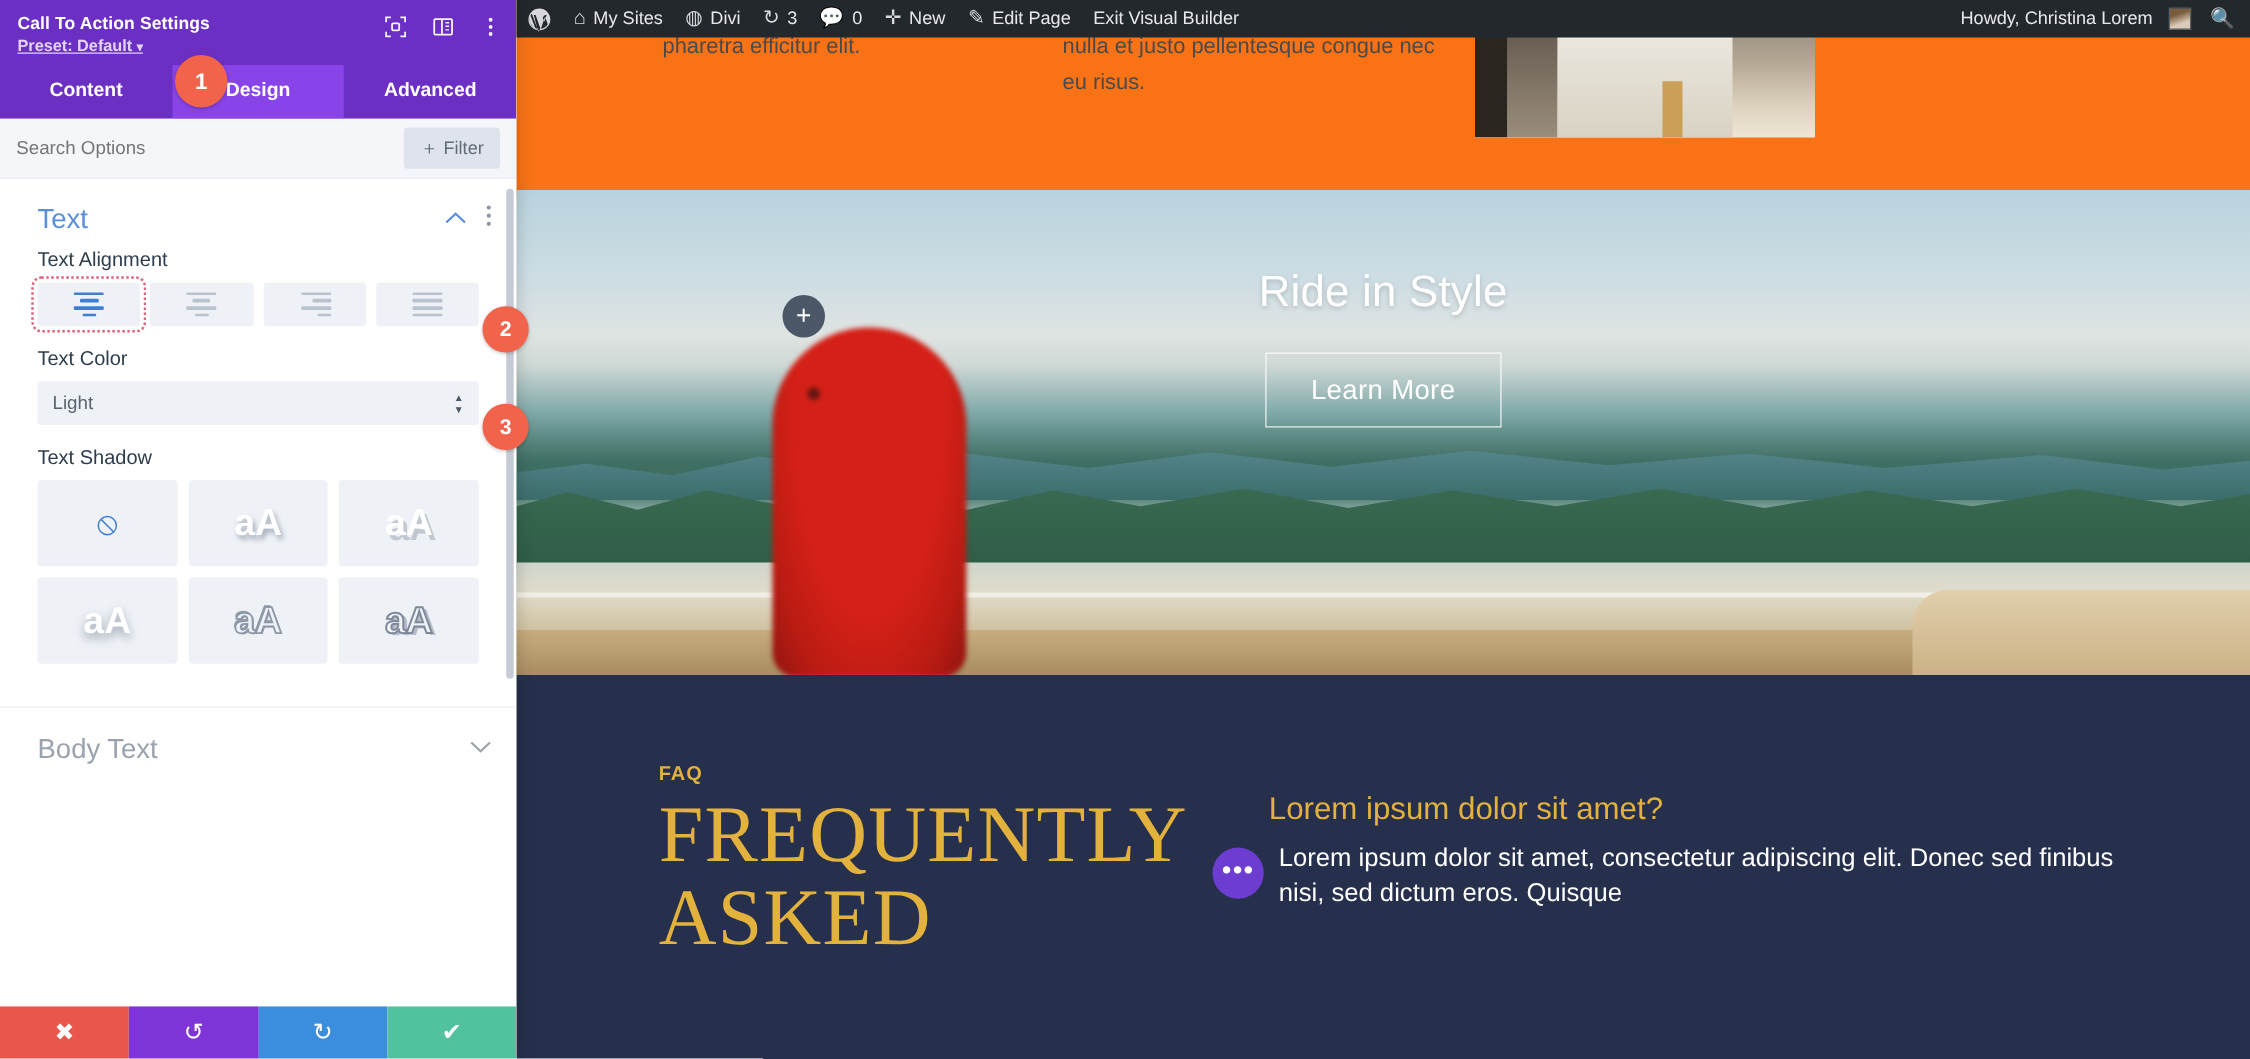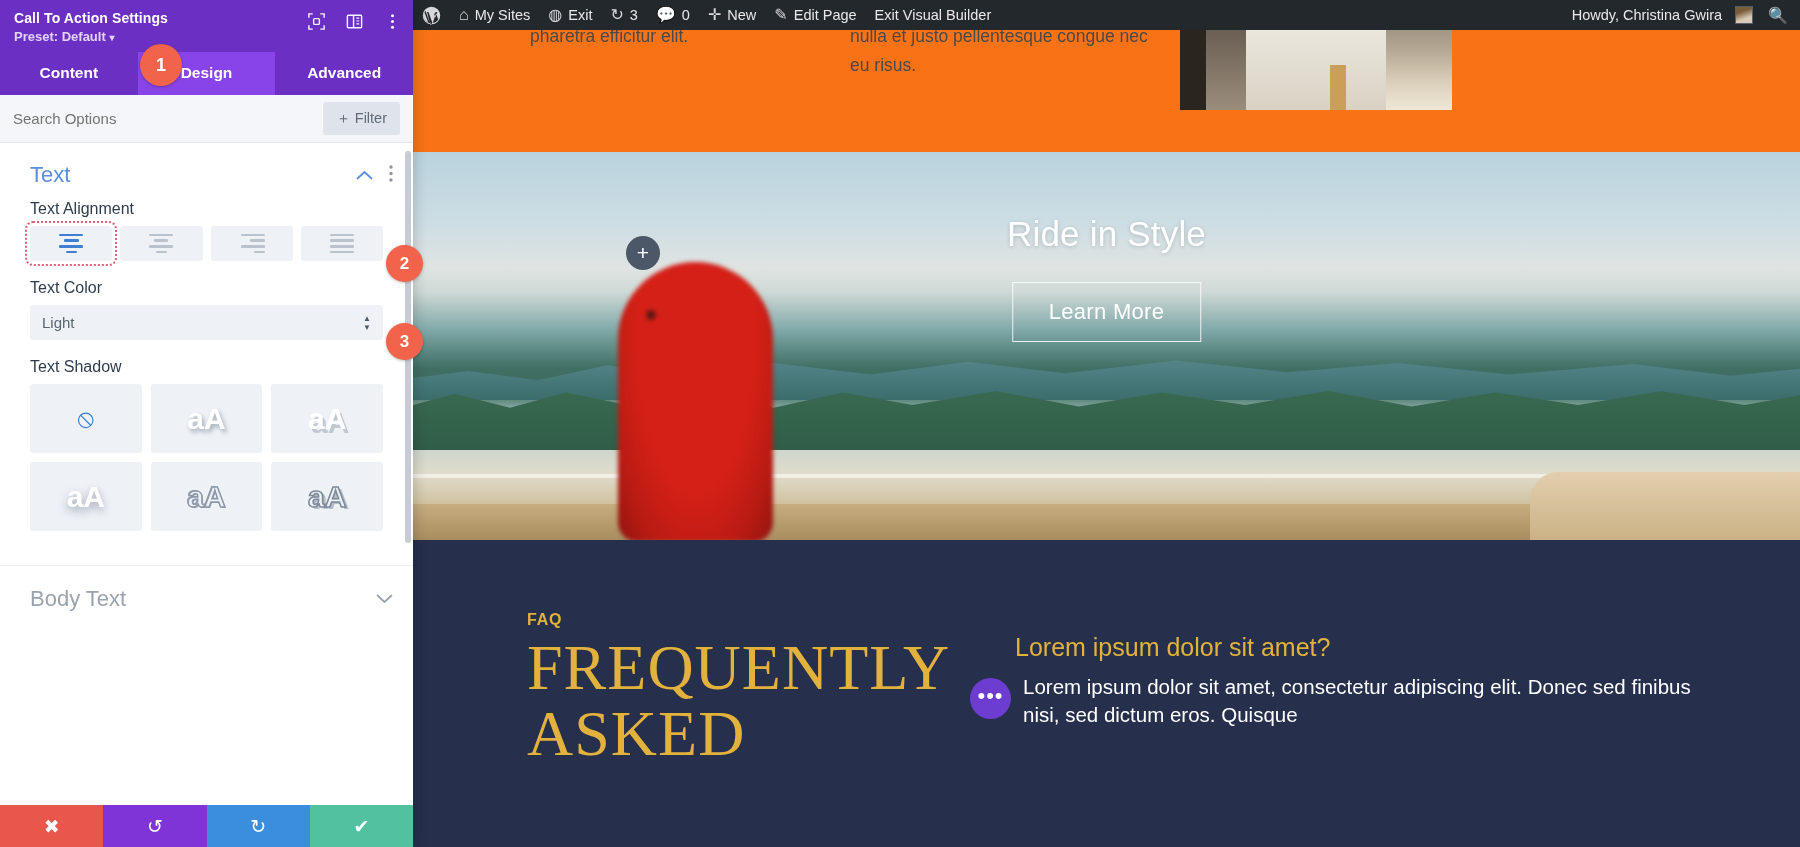--- a/index.html
+++ b/index.html
@@ -173,21 +173,21 @@
   #panel {
     position: absolute; left: 0; top: 0; width: 413px; height: 847px;
     background: #fff; box-shadow: 0 0 14px rgba(0,0,0,.22);
     display: flex; flex-direction: column; overflow: hidden;
   }
   .p-header {
     background: #6b2fc4; color: #fff; padding: 10px 14px 8px 14px;
     position: relative; flex: 0 0 auto;
   }
   .p-title { font-size: 14px; font-weight: 700; letter-spacing: .1px; }
-  .p-preset { font-size: 13px; margin-top: 3px; color: #e3d3f8; font-weight: 700; }
+  .p-preset { font-size: 13px; margin-top: 3px; color: #e3d3f8; font-weight: 700; text-decoration: underline; }
   .p-preset .caret { font-size: 10px; }
   .p-hdr-icons {
     position: absolute; right: 11px; top: 12px;
     display: flex; align-items: center; gap: 19px; color: #fff;
   }
   .hicon { width: 19px; height: 19px; opacity: .95; cursor: pointer; }
   .p-tabs { display: flex; background: #6b2fc4; flex: 0 0 auto; }
   .p-tab {
     flex: 1; text-align: center; padding: 12px 0 13px 0;
     color: #fff; font-size: 15.5px; font-weight: 700; cursor: pointer;
@@ -345,21 +345,21 @@
       <svg width="19" height="19" viewBox="0 0 20 20" fill="#d8d8dc">
           <path d="M10 .8A9.2 9.2 0 1 0 19.2 10 9.21 9.21 0 0 0 10 .8Zm0 17.3A8.1 8.1 0 0 1 3.6 5l4.5 12.3A8.1 8.1 0 0 1 10 18.1Zm1.3-.2 2.7-7.9.8-2.2 2.3 6.3A8.08 8.08 0 0 1 11.3 17.9ZM5.3 6.4h1.5l4 11-1.6 4.1ZM1.9 10a8 8 0 0 1 .7-3.3l3.9 10.6A8.1 8.1 0 0 1 1.9 10Zm12.8-3.6h1.4l-2 5.6-1.3-3.6Z"></path>
         </svg>
     </div>
     <div class="wp-item">
       <span class="gl">⌂</span>
       <span>My Sites</span>
     </div>
     <div class="wp-item">
       <span class="gl">◍</span>
-      <span>Exit</span>
+      <span>Divi</span>
     </div>
     <div class="wp-item">
       <span class="gl">↻</span>
       <span>3</span>
     </div>
     <div class="wp-item">
       <span class="gl">💬</span>
       <span>0</span>
     </div>
     <div class="wp-item">
@@ -368,21 +368,21 @@
     </div>
     <div class="wp-item">
       <span class="gl">✎</span>
       <span>Edit Page</span>
     </div>
     <div class="wp-item">
       <span>Exit Visual Builder</span>
     </div>
     <div class="spacer"></div>
     <div class="wp-item">
-      <span>Howdy, Christina Gwira</span>
+      <span>Howdy, Christina Lorem</span>
       <span class="wp-avatar"></span>
     </div>
     <div class="wp-search">🔍</div>
   </div>
 
   <div id="panel">
 
     <div class="p-header">
       <div class="p-title">Call To Action Settings</div>
       <div class="p-preset">

